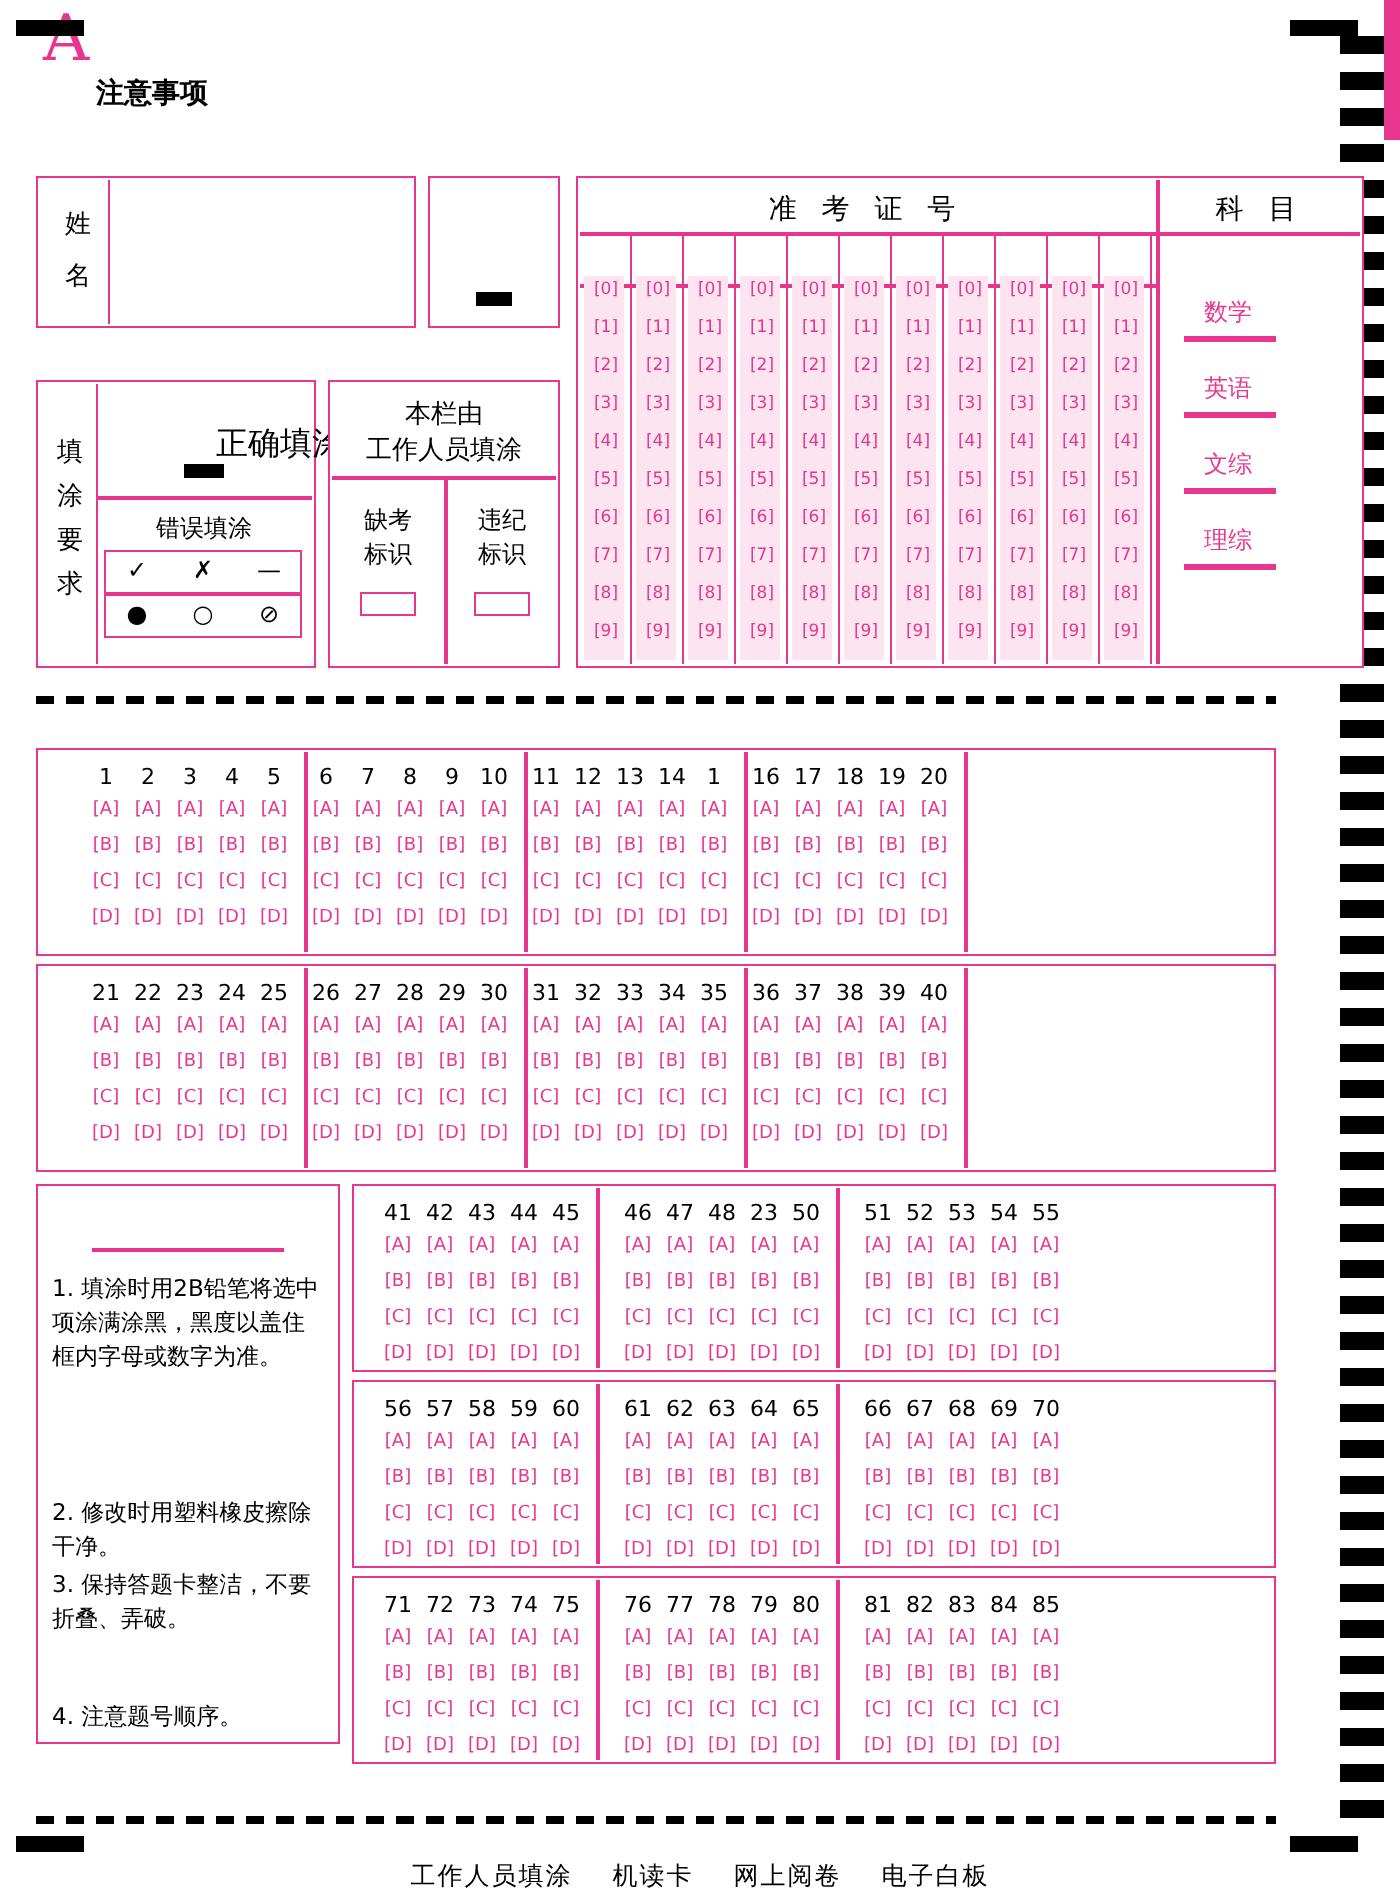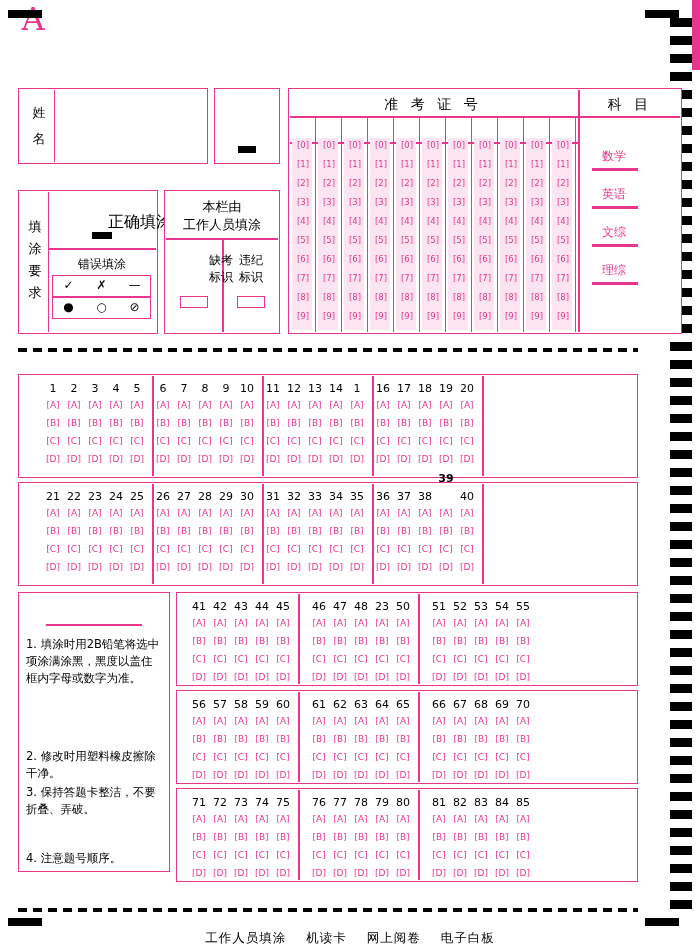--- a/index.html
+++ b/index.html
@@ -383,21 +383,21 @@
       <div style="position: absolute; left: 0px; top: -3px; width: 99px; height: 22px; border: 1px solid rgb(232, 54, 143); box-sizing: border-box;"></div>
       <div style="position: absolute; left: 0px; top: 19px; width: 99px; height: 22px; border: 1px solid rgb(232, 54, 143); box-sizing: border-box;"></div>
     </div>
 
   <div class="pbox" id="staff-box"></div>
   <div class="lbl" id="staff-title1">本栏由</div>
   <div class="lbl" id="staff-title2">工作人员填涂</div>
   <div id="staff-divider"></div>
   <div id="staff-vline"></div>
   <div id="staff-cells">
-      <div class="staff-cell" style="left: 166px; top: 252px; padding-left: 27px;">
+      <div class="staff-cell" style="left: 166px; top: 252px;">
         <div>缺考</div>
         <div>标识</div>
       </div>
       <div style="position: absolute; left: 180px; top: 296px; width: 28px; height: 12px; border: 1px solid rgb(232, 54, 143); box-sizing: border-box;"></div>
       <div class="staff-cell" style="left: 223px; top: 252px;">
         <div>违纪</div>
         <div>标识</div>
       </div>
       <div style="position: absolute; left: 237px; top: 296px; width: 28px; height: 12px; border: 1px solid rgb(232, 54, 143); box-sizing: border-box;"></div>
     </div>
@@ -597,21 +597,21 @@
       <div class="qnum" style="left: 391px; top: 490px;">37</div>
       <div class="opt" style="left: 391px; top: 508px;">[A]</div>
       <div class="opt" style="left: 391px; top: 526px;">[B]</div>
       <div class="opt" style="left: 391px; top: 544px;">[C]</div>
       <div class="opt" style="left: 391px; top: 562px;">[D]</div>
       <div class="qnum" style="left: 412px; top: 490px;">38</div>
       <div class="opt" style="left: 412px; top: 508px;">[A]</div>
       <div class="opt" style="left: 412px; top: 526px;">[B]</div>
       <div class="opt" style="left: 412px; top: 544px;">[C]</div>
       <div class="opt" style="left: 412px; top: 562px;">[D]</div>
-      <div class="qnum" style="left: 433px; top: 472px; font-weight: bold;">39</div>
+      <div class="qnum" style="left: 433px; top: 490px;">39</div>
       <div class="opt" style="left: 433px; top: 508px;">[A]</div>
       <div class="opt" style="left: 433px; top: 526px;">[B]</div>
       <div class="opt" style="left: 433px; top: 544px;">[C]</div>
       <div class="opt" style="left: 433px; top: 562px;">[D]</div>
       <div class="qnum" style="left: 454px; top: 490px;">40</div>
       <div class="opt" style="left: 454px; top: 508px;">[A]</div>
       <div class="opt" style="left: 454px; top: 526px;">[B]</div>
       <div class="opt" style="left: 454px; top: 544px;">[C]</div>
       <div class="opt" style="left: 454px; top: 562px;">[D]</div>
       <div class="grp-sep" style="left: 482px; top: 484px; height: 100px;"></div>
@@ -845,20 +845,21 @@
       <div class="opt" style="left: 489px; top: 850px;">[C]</div>
       <div class="opt" style="left: 489px; top: 868px;">[D]</div>
       <div class="qnum" style="left: 510px; top: 796px;">85</div>
       <div class="opt" style="left: 510px; top: 814px;">[A]</div>
       <div class="opt" style="left: 510px; top: 832px;">[B]</div>
       <div class="opt" style="left: 510px; top: 850px;">[C]</div>
       <div class="opt" style="left: 510px; top: 868px;">[D]</div>
     </div>
 
   <div class="pbox" id="notice-box"></div>
+  <div id="notice-title">注意事项</div>
   <div id="notice-underline"></div>
   <div id="notice-items">
       <div class="notice-p" style="top: 636px;">1. 填涂时用2B铅笔将选中项涂满涂黑，黑度以盖住框内字母或数字为准。</div>
       <div class="notice-p" style="top: 748px;">2. 修改时用塑料橡皮擦除干净。</div>
       <div class="notice-p" style="top: 784px;">3. 保持答题卡整洁，不要折叠、弄破。</div>
       <div class="notice-p" style="top: 850px;">4. 注意题号顺序。</div>
     </div>
 
   <div class="dashed" style="top:908px;"></div>
   <div id="footer"><span>工作人员填涂</span><span>机读卡</span><span>网上阅卷</span><span>电子白板</span></div>

